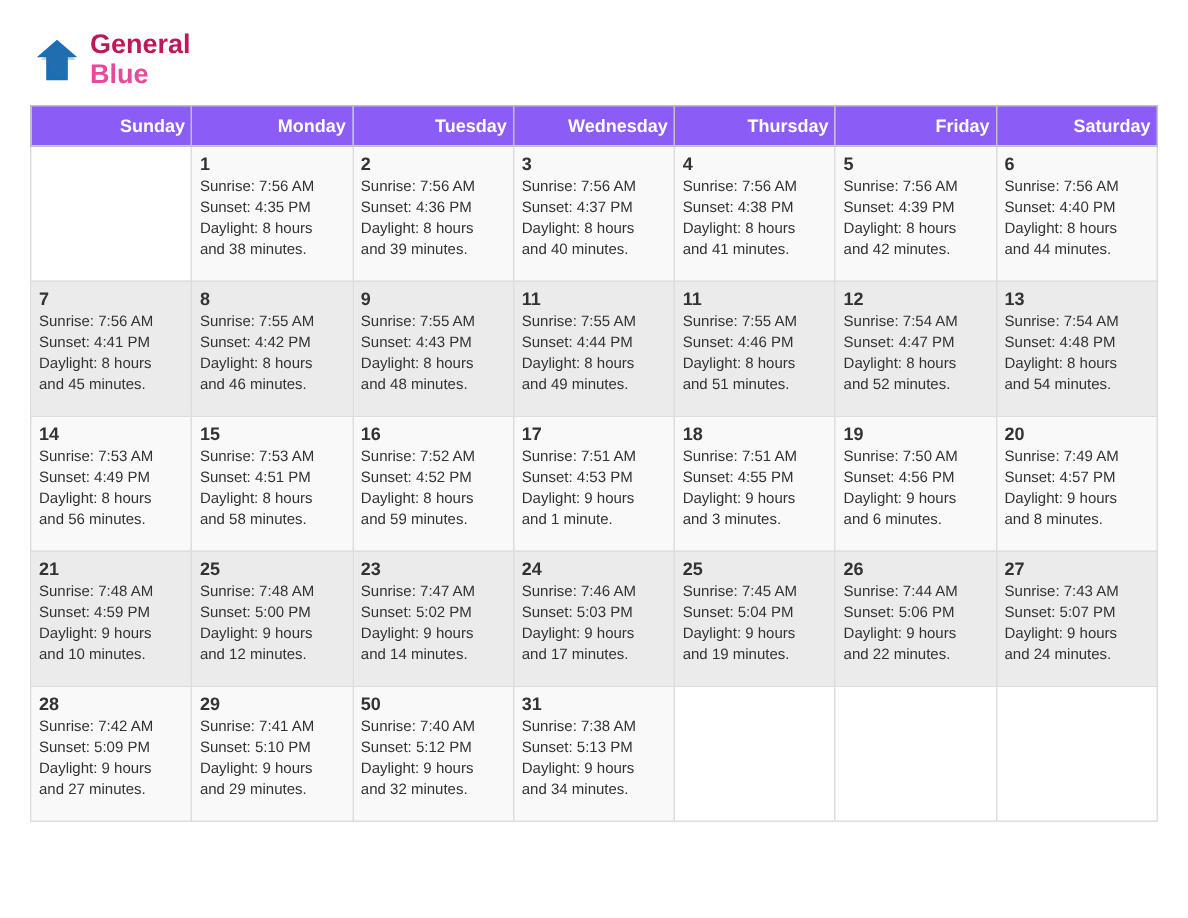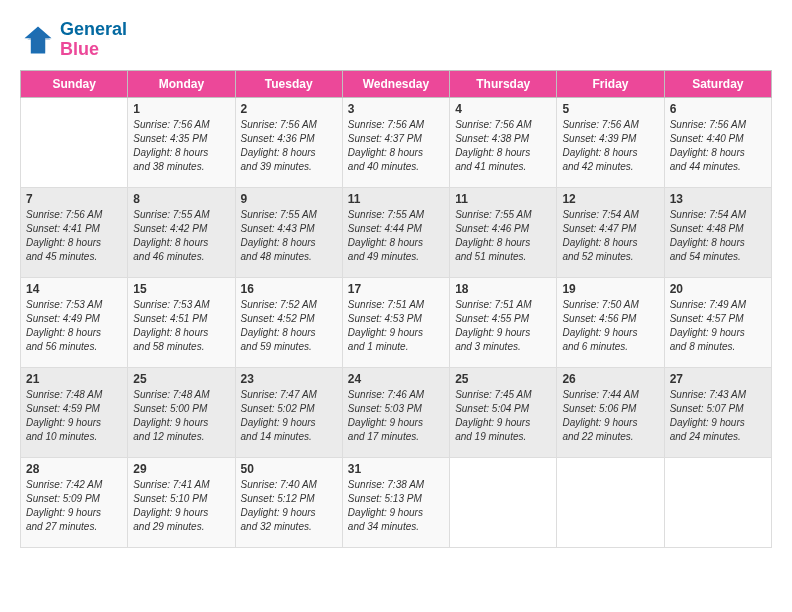--- a/index.html
+++ b/index.html
@@ -20,45 +20,45 @@
       display: flex;
       align-items: center;
       gap: 4px;
     }
     .logo-text {
       font-size: 18px;
       font-weight: bold;
       color: #333;
       line-height: 1.1;
     }
-    .logo-text span { color: #0369a1; }
+    .logo-text span { color: #be185d; }
     .logo-icon {
       width: 36px;
       height: 36px;
     }
     .title-block { text-align: right; }
     .month-title {
       font-size: 36px;
       font-weight: bold;
       color: #333;
     }
     .subtitle {
       font-size: 14px;
       color: #555;
     }
     table {
       width: 100%;
       border-collapse: collapse;
       font-size: 11px;
     }
     thead tr th {
-      background-color: #ec4899;
+      background-color: #8b5cf6;
       color: #fff;
       padding: 6px 4px;
-      text-align: center;
+      text-align: right;
       font-size: 12px;
       border: 1px solid #c0c0c0;
     }
     tbody tr td {
       vertical-align: top;
       border: 1px solid #ddd;
       padding: 4px 5px;
       height: 90px;
       width: 14.28%;
       color: #333;
@@ -67,21 +67,20 @@
     tbody tr:nth-child(even) td { background: #ebebeb; }
     .day-num {
       font-weight: bold;
       font-size: 12px;
       margin-bottom: 2px;
     }
     .day-info {
       font-size: 10px;
       line-height: 1.4;
       color: #333;
-      font-style: italic;
     }
     .empty { background: #fff !important; }
   </style>
 </head>
 <body>
 
 <div class="header">
   <div class="logo">
     <svg class="logo-icon" viewBox="0 0 40 40">
       <polygon points="20,5 35,18 28,18 28,35 12,35 12,18 5,18" fill="#1a6eb5"></polygon>

